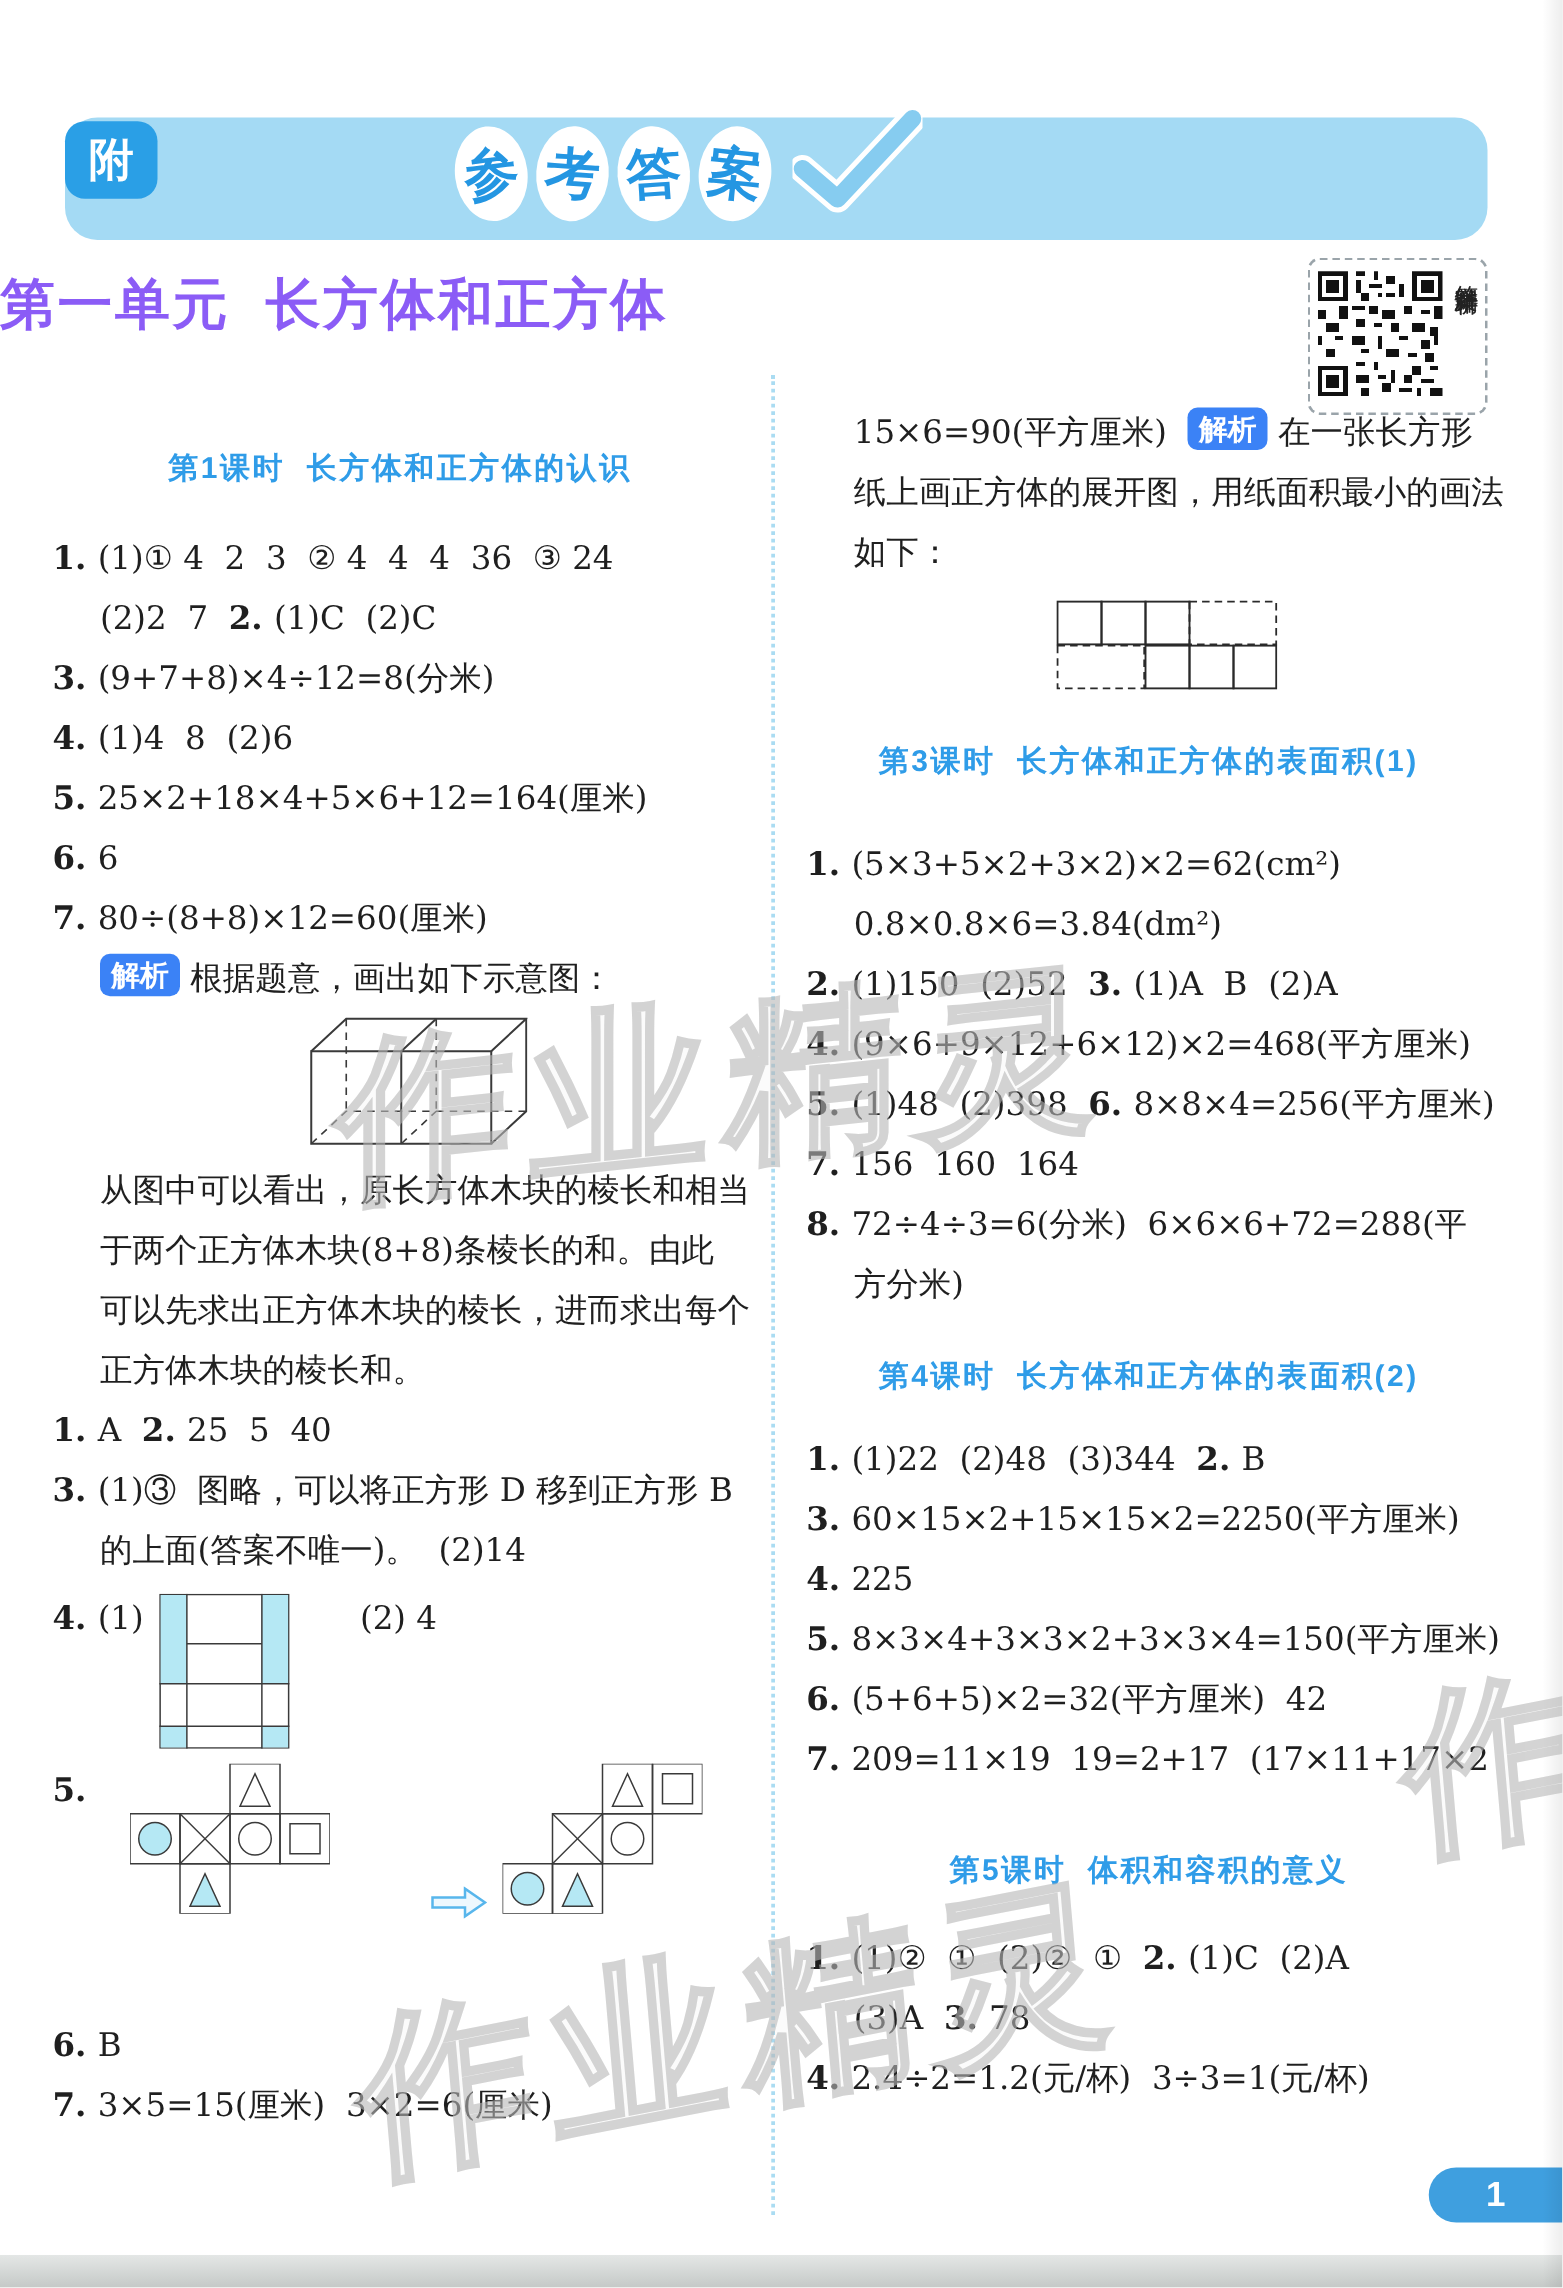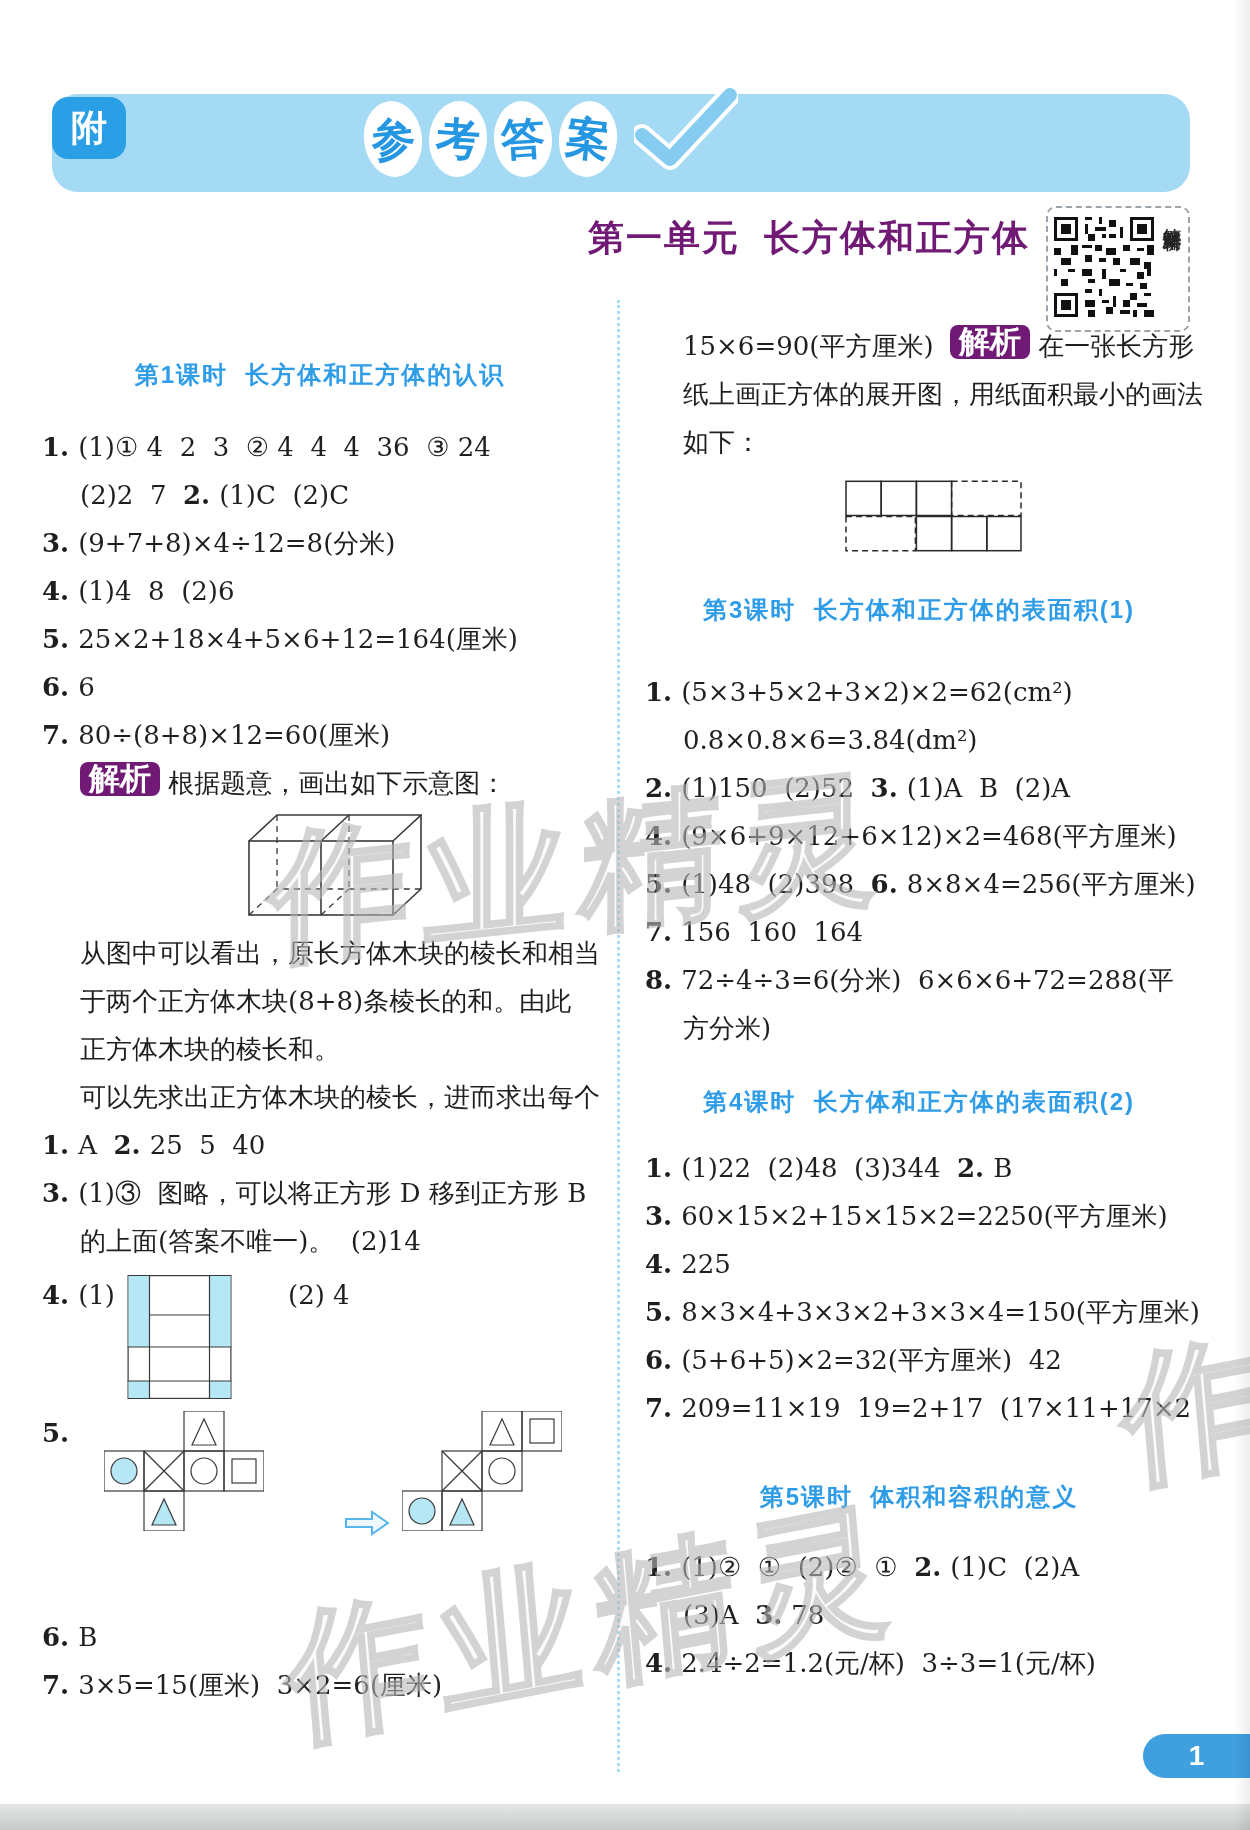--- a/index.html
+++ b/index.html
@@ -11,42 +11,42 @@
               color:#fff;font-family:"Liberation Sans",sans-serif;font-weight:bold;font-size:36px;line-height:62px;text-align:center;}
   .title-group{position:absolute;left:364px;top:101px;display:flex;gap:7px;align-items:center;}
   .title-oval{width:58px;height:76px;background:#ffffff;border-radius:50%;display:flex;align-items:center;justify-content:center;
               color:#2496e2;font-family:"Liberation Sans",sans-serif;font-weight:bold;font-size:44px;}
   .title-oval:nth-child(1){transform:rotate(-7deg);}
   .title-oval:nth-child(2){transform:rotate(4deg);}
   .title-oval:nth-child(3){transform:rotate(-4deg);}
   .title-oval:nth-child(4){transform:rotate(6deg);}
   .check-icon{margin-left:10px;margin-top:-14px;}
   
-  .unit-title{position:absolute;left:0;top:214px;width:1030px;text-align:right;
-              font-family:"Liberation Sans",sans-serif;font-weight:bold;font-size:36px;letter-spacing:2px;white-space:pre;color:#701a75;}
+  .unit-title{position:absolute;left:0;top:214px;width:1030px;text-align:left;
+              font-family:"Liberation Sans",sans-serif;font-weight:bold;font-size:44px;letter-spacing:2px;white-space:pre;color:#8b5cf6;}
   .qr-box{position:absolute;left:1046px;top:206px;width:144px;height:126px;border:2px dashed #9aa4aa;border-radius:10px;
           display:flex;align-items:center;justify-content:space-between;padding:4px 6px;box-sizing:border-box;background:#fff;}
   .qr-caption{writing-mode:vertical-rl;font-family:"Liberation Sans",sans-serif;font-size:19px;line-height:1;
               letter-spacing:1px;color:#222;height:112px;}
   
   .divider{position:absolute;left:617px;top:300px;height:1472px;border-left:3px dotted #aadcf2;}
   .col-left{position:absolute;left:42px;top:300px;width:556px;}
   .col-right{position:absolute;left:645px;top:300px;width:548px;}
   .sec-heading{color:#2f9ce8;font-family:"Liberation Sans",sans-serif;font-weight:bold;font-size:24px;line-height:40px;
                text-align:center;letter-spacing:2px;white-space:pre;}
   .h-s1{margin:55px 0 28px;}
   .h-s2{margin:22px 0 24px;}
   .h-s3{margin:34px 0 38px;}
   .h-s4{margin:30px 0 22px;}
   .h-s5{margin:45px 0 26px;}
   .ans-line{font-size:26px;line-height:48px;white-space:pre;padding-left:38px;text-indent:-38px;}
   .ans-line.ind{text-indent:0;}
   .num{font-weight:bold;margin-right:9px;}
-  .badge{display:inline-block;background:#701a75;color:#fff;font-family:"Liberation Sans",sans-serif;font-weight:bold;
-         font-size:31px;line-height:34px;padding:0 9px;border-radius:8px;vertical-align:3px;text-indent:0;}
+  .badge{display:inline-block;background:#3b82f6;color:#fff;font-family:"Liberation Sans",sans-serif;font-weight:bold;
+         font-size:23px;line-height:34px;padding:0 9px;border-radius:8px;vertical-align:3px;text-indent:0;}
   .cont{margin-top:22px;}
   .diagram{display:block;}
   .cuboid-wrap{margin:4px 0 2px 205px;}
   .cubenet-wrap{margin:14px 0 0 200px;}
   .item-row{display:flex;align-items:flex-start;font-size:26px;line-height:48px;white-space:pre;}
   .item4-row{margin-top:6px;}
   .item4-row svg{margin:4px 14px 0 12px;}
   .item4-row .tail{margin-left:42px;}
   .item5-row{margin-top:10px;}
   .item5-row svg{margin-top:2px;}
@@ -189,22 +189,22 @@
             <path d="M102,4 L102,78"></path>
             <path d="M74,104 L102,78"></path>
           </g>
         </g>
       </svg>
     </div>
 
     <div>
         <div class="ans-line ind"><span>从图中可以看出，原长方体木块的棱长和相当</span></div>
         <div class="ans-line ind"><span>于两个正方体木块(8+8)条棱长的和。由此</span></div>
+        <div class="ans-line ind"><span>可以先求出正方体木块的棱长，进而求出每个</span></div>
         <div class="ans-line ind"><span>正方体木块的棱长和。</span></div>
-        <div class="ans-line ind"><span>可以先求出正方体木块的棱长，进而求出每个</span></div>
       </div>
 
     <div>
         <div class="ans-line"><span class="num">1.</span><span>A  </span><span class="num">2.</span><span>25  5  40</span></div>
         <div class="ans-line"><span class="num">3.</span><span>(1)③  图略，可以将正方形 D 移到正方形 B</span></div>
         <div class="ans-line ind"><span>的上面(答案不唯一)。  (2)14</span></div>
       </div>
 
     <div class="item-row item4-row">
       <span class="num">4.</span>

